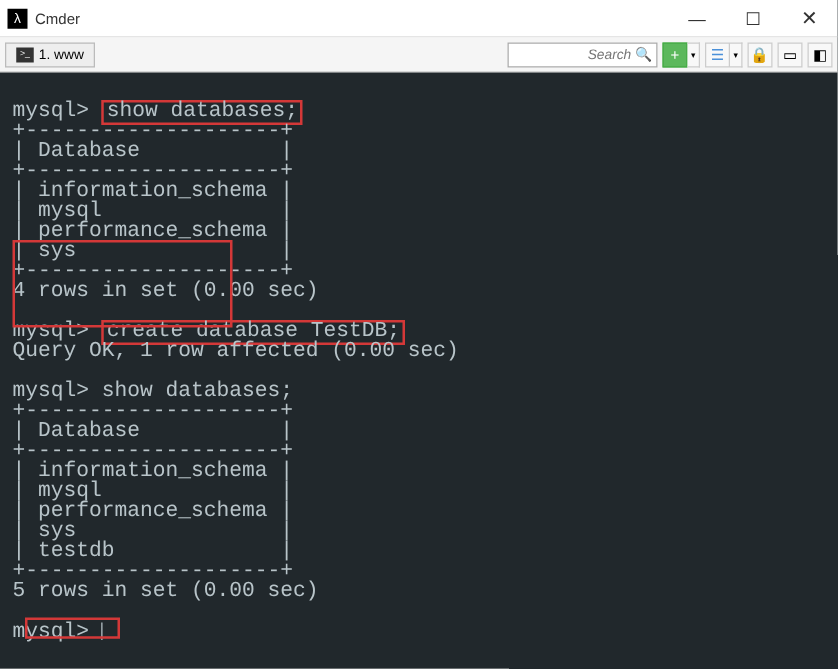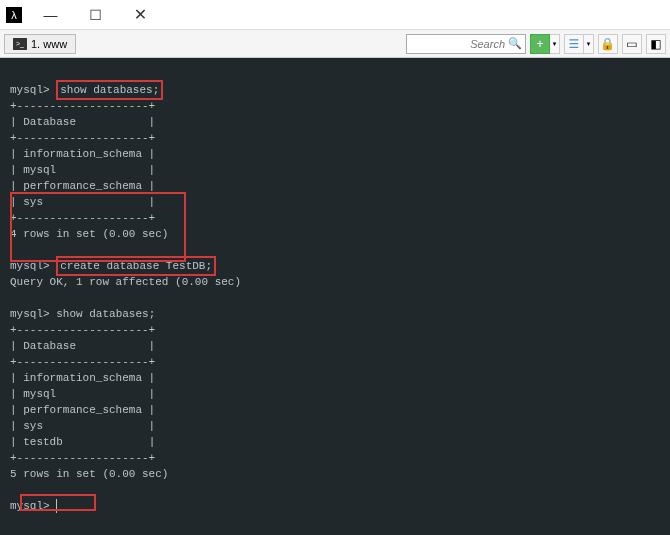--- a/index.html
+++ b/index.html
@@ -109,21 +109,21 @@
     .tbtn.green { background: #5cb85c; color: #fff; border-color: #4a4; }
     .tbtn.dd { width: 10px; font-size: 7px; border-left: none; }
     .tbtn-group { display: flex; }
     .tbtn.blue { color: #4a90d9; }
     .tbtn.lock { color: #d4a147; }
     .terminal {
       background: #21282c;
       height: calc(535px - 58px);
       padding: 8px 10px;
       font-family: Consolas, "Courier New", monospace;
-      font-size: 11px;
+      font-size: 17px;
       line-height: 16px;
       color: #b8c4c9;
       white-space: pre;
       overflow: hidden;
       position: relative;
     }
     .hl-red {
       border: 2px solid #d43838;
       padding: 0 2px;
       display: inline-block;
@@ -153,20 +153,21 @@
       width: 76px;
       height: 17px;
       pointer-events: none;
     }
   </style>
 </head>
 <body>
 
 <div class="titlebar">
   <div class="titlebar-icon">λ</div>
+  <div class="titlebar-title">Cmder</div>
   <div class="winbtn">—</div>
   <div class="winbtn">☐</div>
   <div class="winbtn close">✕</div>
 </div>
 
 <div class="toolbar">
   <div class="tab">
     <span class="tab-icon">&gt;_</span>
     <span>1.</span>&nbsp;<span>www</span>
   </div>

